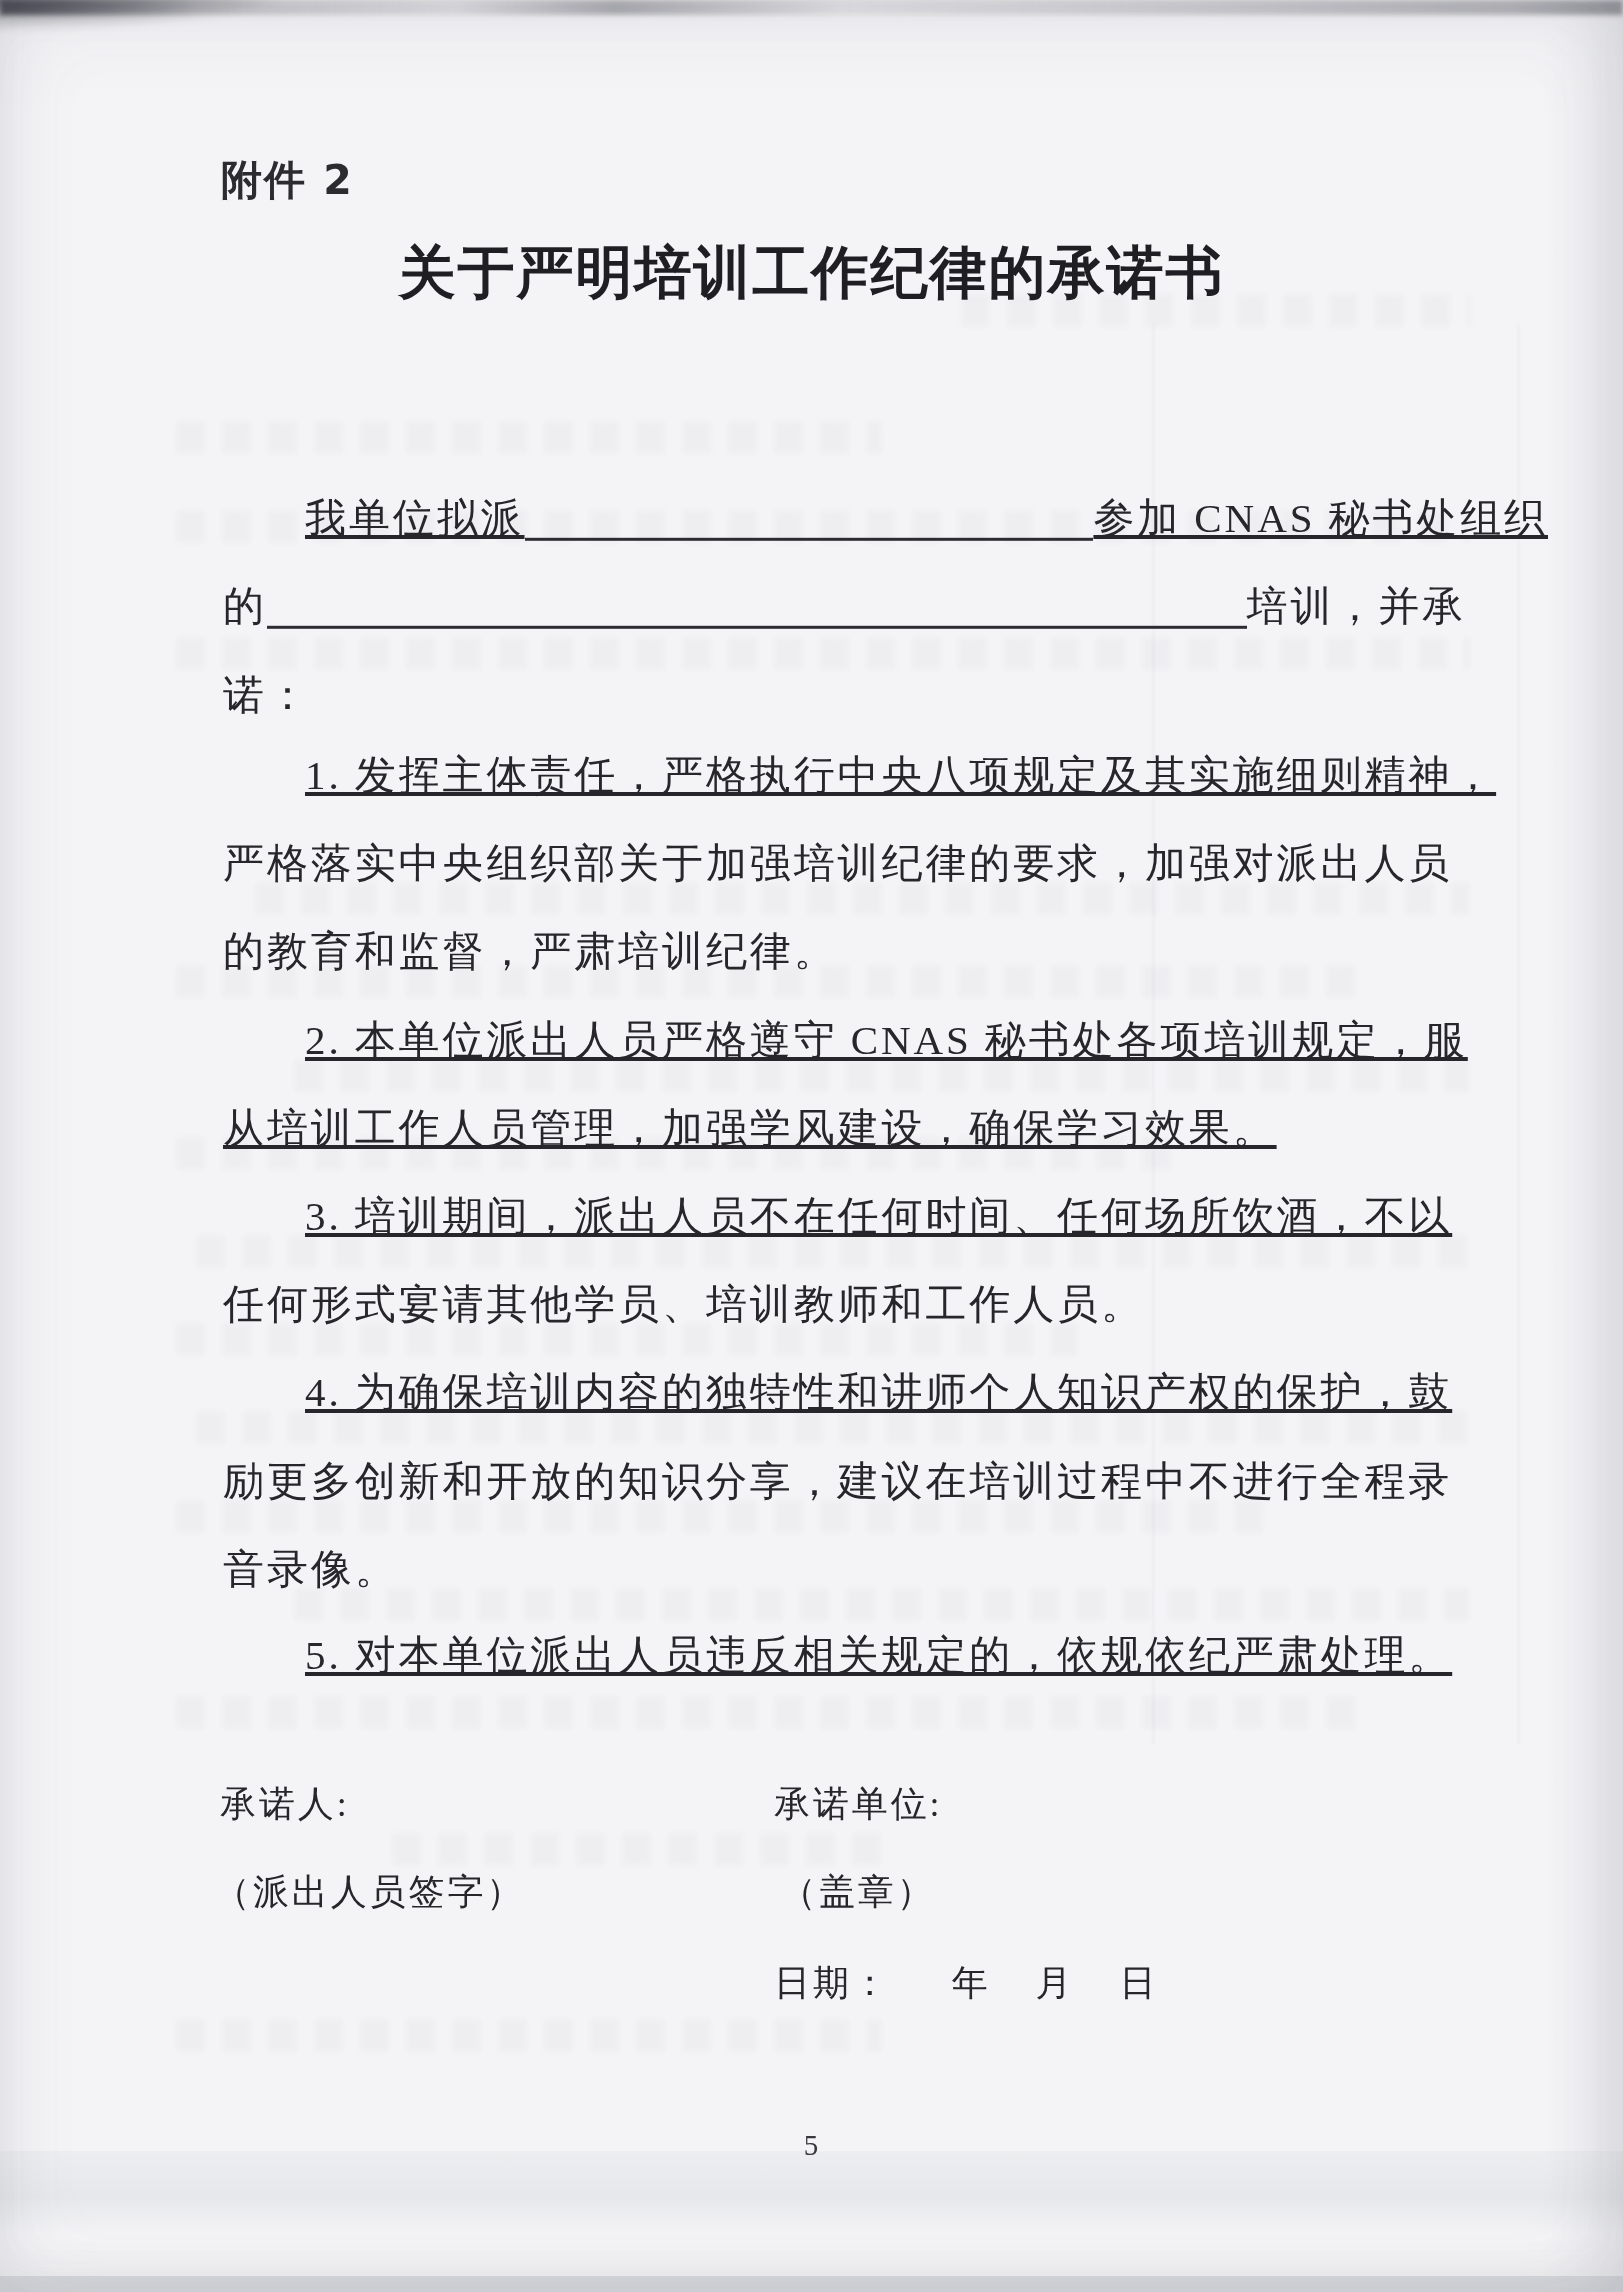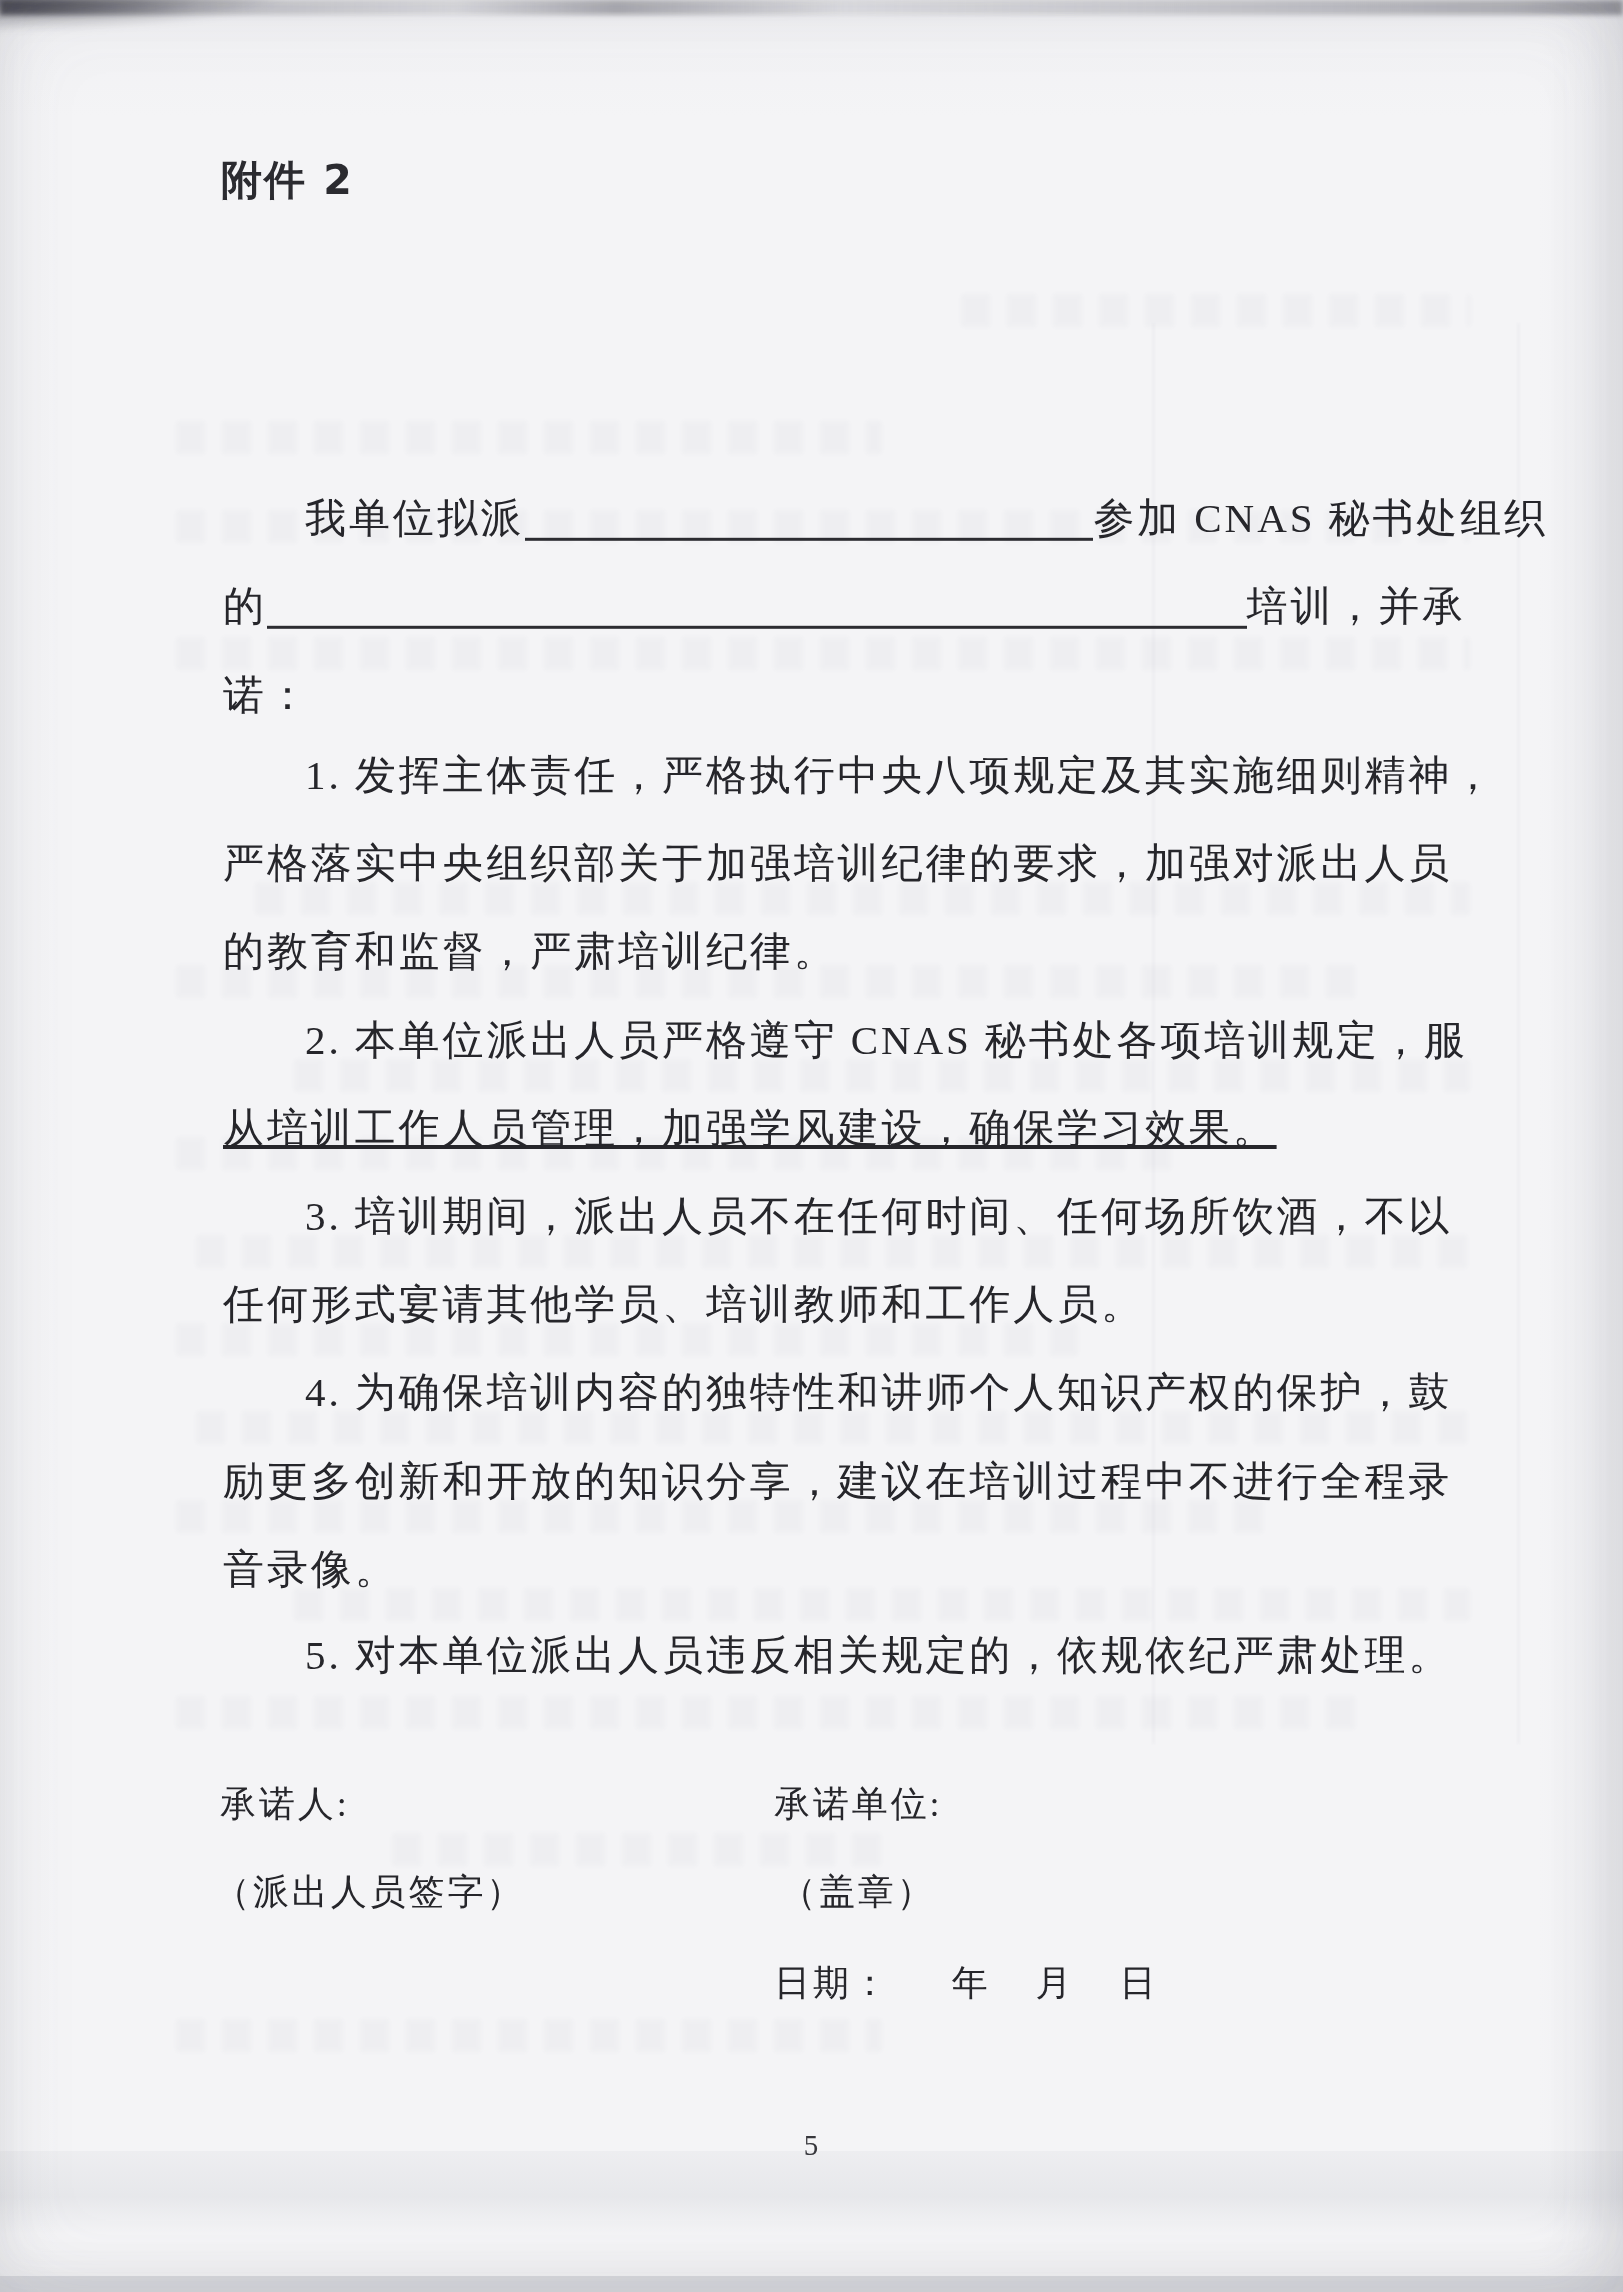--- a/index.html
+++ b/index.html
@@ -29,21 +29,21 @@
     background:repeating-linear-gradient(90deg, rgba(88,94,116,.6) 0 29px, rgba(88,94,116,0) 29px 46px);}
   .ghost-v{position:absolute;width:2.9px;opacity:.05;filter:blur(1px);background:rgba(95,100,122,.7);}
   
   .attach-label{position:absolute;left:221px;top:153px;font-size:41px;letter-spacing:2px;
     font-family:"DejaVu Sans","Liberation Sans",sans-serif;font-weight:600;color:#2b2b30;}
   .doc-title{position:absolute;left:0;top:235px;width:1623px;text-align:center;
     font-size:57px;font-weight:700;letter-spacing:2px;color:#1e1e23;}
   .bodyline{position:absolute;left:223px;width:1243px;height:57px;
     font-size:41px;line-height:57px;letter-spacing:2.9px;white-space:nowrap;}
   .flexline{display:flex;align-items:baseline;}
-  .indent{padding-left:82px;}
+  .indent{padding-left:82px;text-decoration:underline;}
   .blank{flex:1 1 auto;min-width:59px;border-bottom:3.9px solid #2c2c31;transform:translateY(8.8px);}
   .seg{flex:0 0 auto;}
   .sig{position:absolute;font-size:36px;letter-spacing:2.9px;line-height:57px;white-space:nowrap;}
   .gap-year{margin-left:61px;} .gap-month{margin-left:45px;} .gap-day{margin-left:45px;}
   .page-number{position:absolute;left:0;top:2129px;width:1623px;text-align:center;
     font-size:29px;color:#37373c;letter-spacing:1px;}
 </style>
 </head>
 <body>
 
@@ -68,20 +68,21 @@
     <div class="ghost" style="left:176px;top:1500px;width:1098px;"></div>
     <div class="ghost" style="left:294px;top:1588px;width:1176px;"></div>
     <div class="ghost" style="left:176px;top:1696px;width:1196px;"></div>
     <div class="ghost" style="left:392px;top:1833px;width:490px;"></div>
     <div class="ghost" style="left:176px;top:2019px;width:706px;"></div>
     <div class="ghost-v" style="left:1152px;top:323px;height:1421px;"></div>
     <div class="ghost-v" style="left:1517px;top:323px;height:1421px;"></div>
   </div>
 
   <div class="attach-label">附件 2</div>
+  <div class="doc-title">关于严明培训工作纪律的承诺书</div>
 
   <div class="bodyline flexline indent" style="top:490px;">
     <span class="seg">我单位拟派</span>
     <span class="blank"></span>
     <span class="seg">参加 CNAS 秘书处组织</span>
   </div>
   <div class="bodyline flexline" style="top:578px;">
     <span class="seg">的</span>
     <span class="blank"></span>
     <span class="seg">培训，并承</span>

